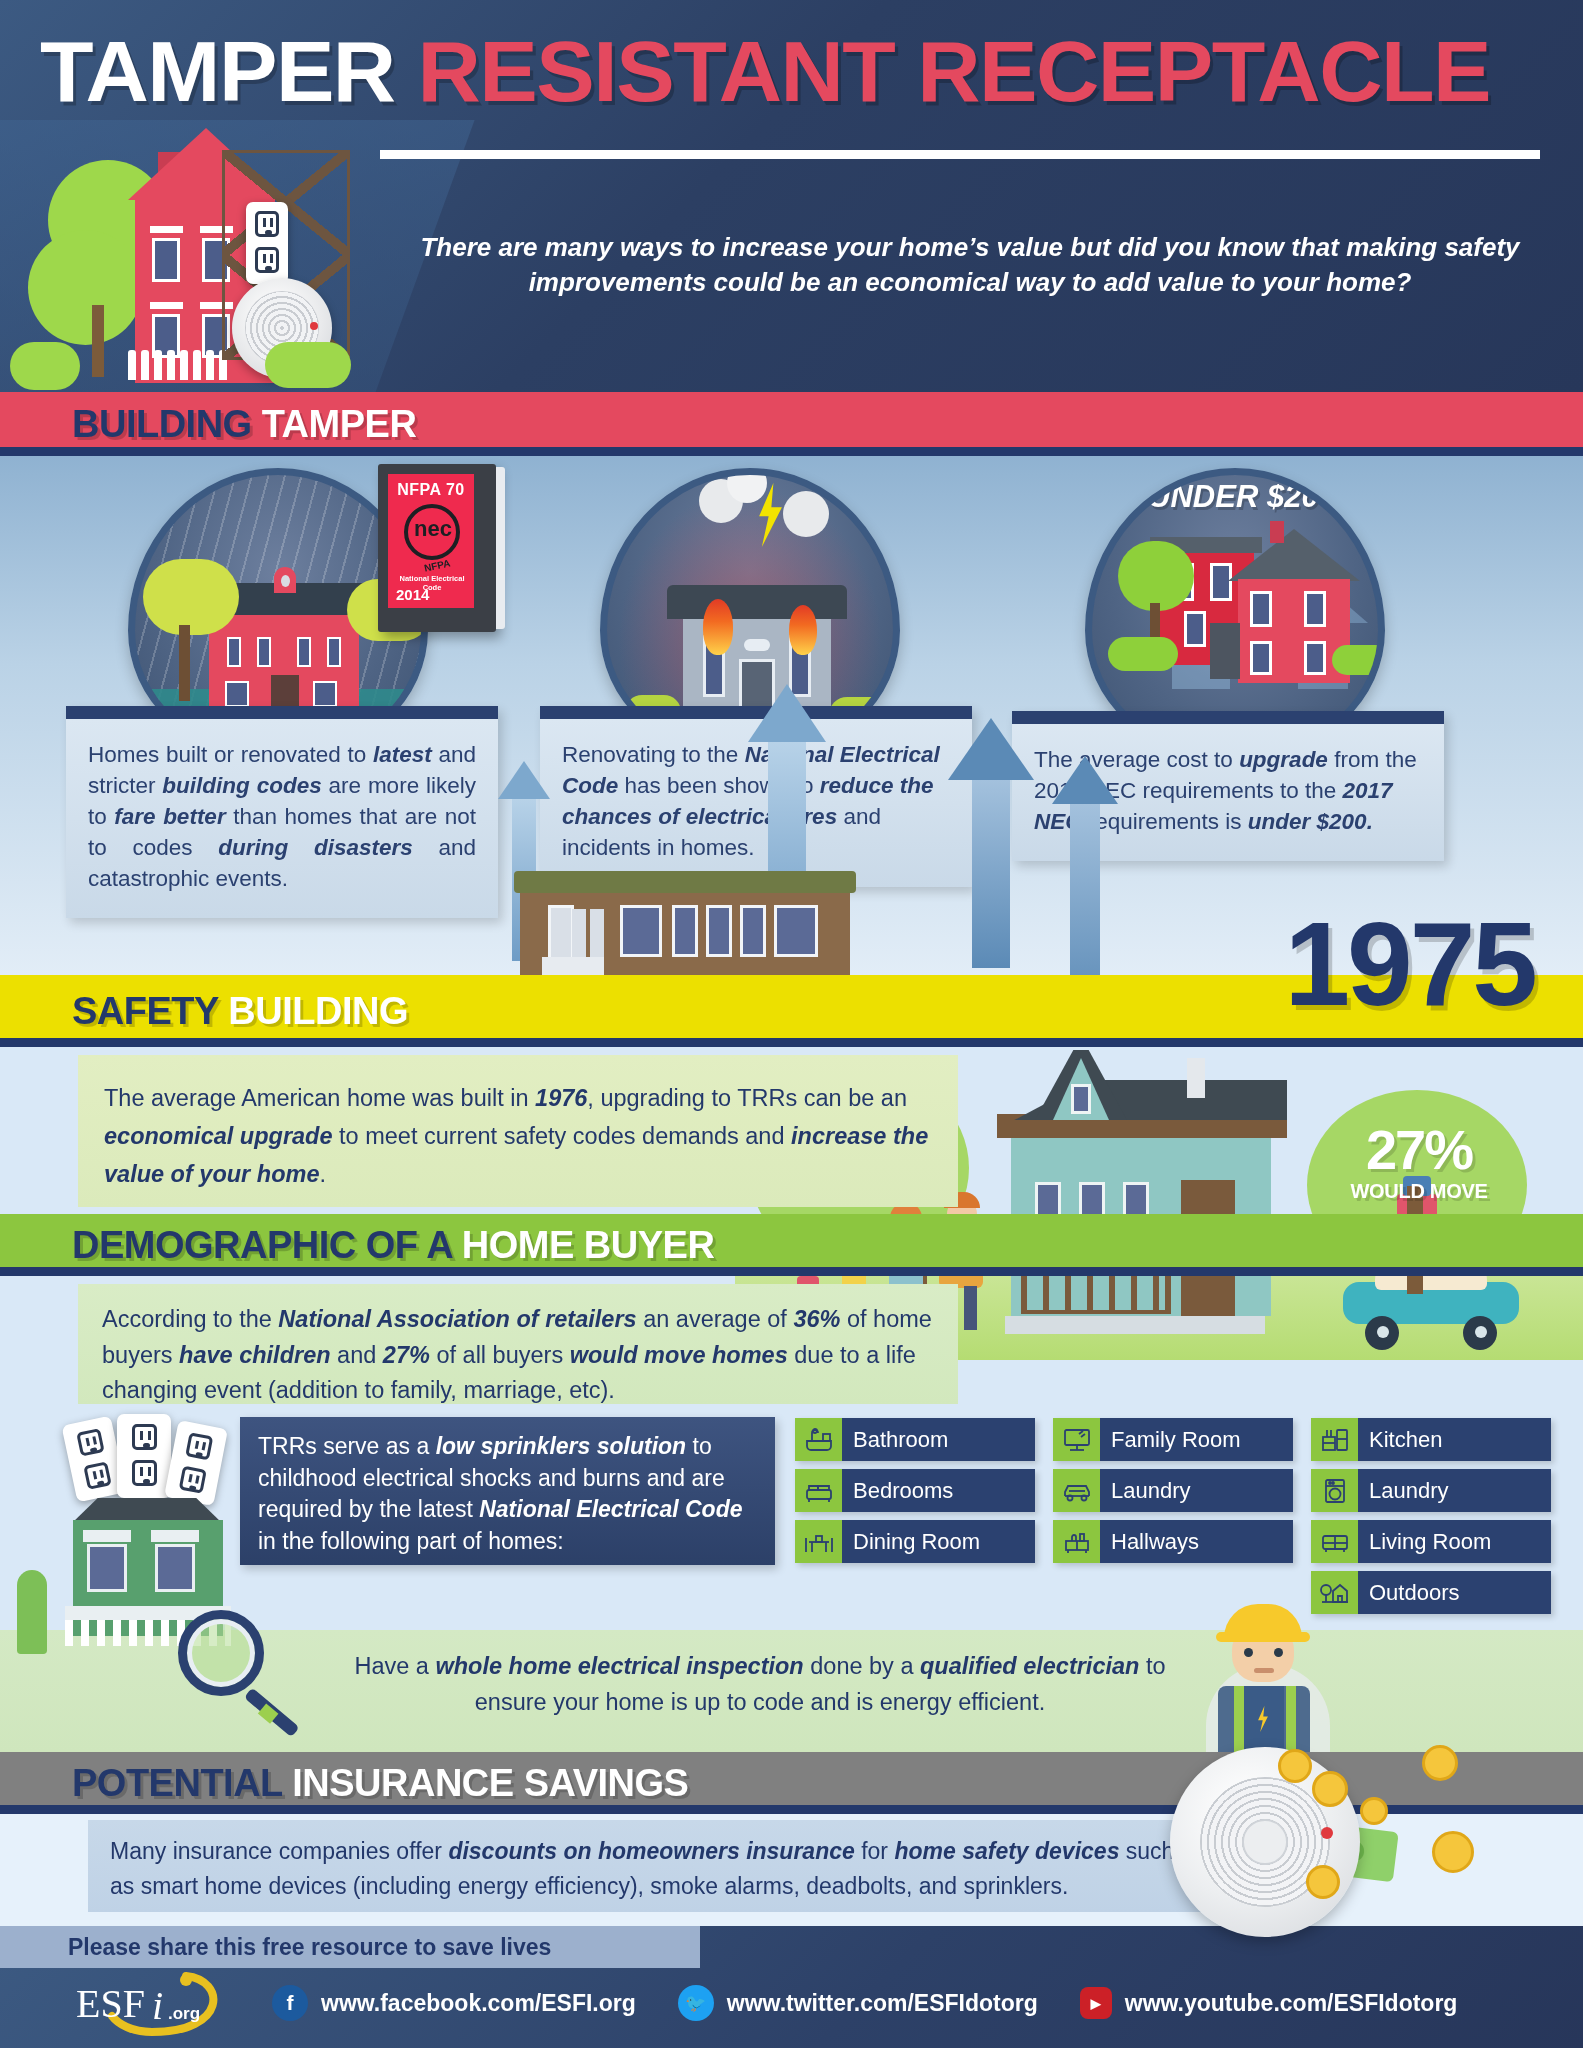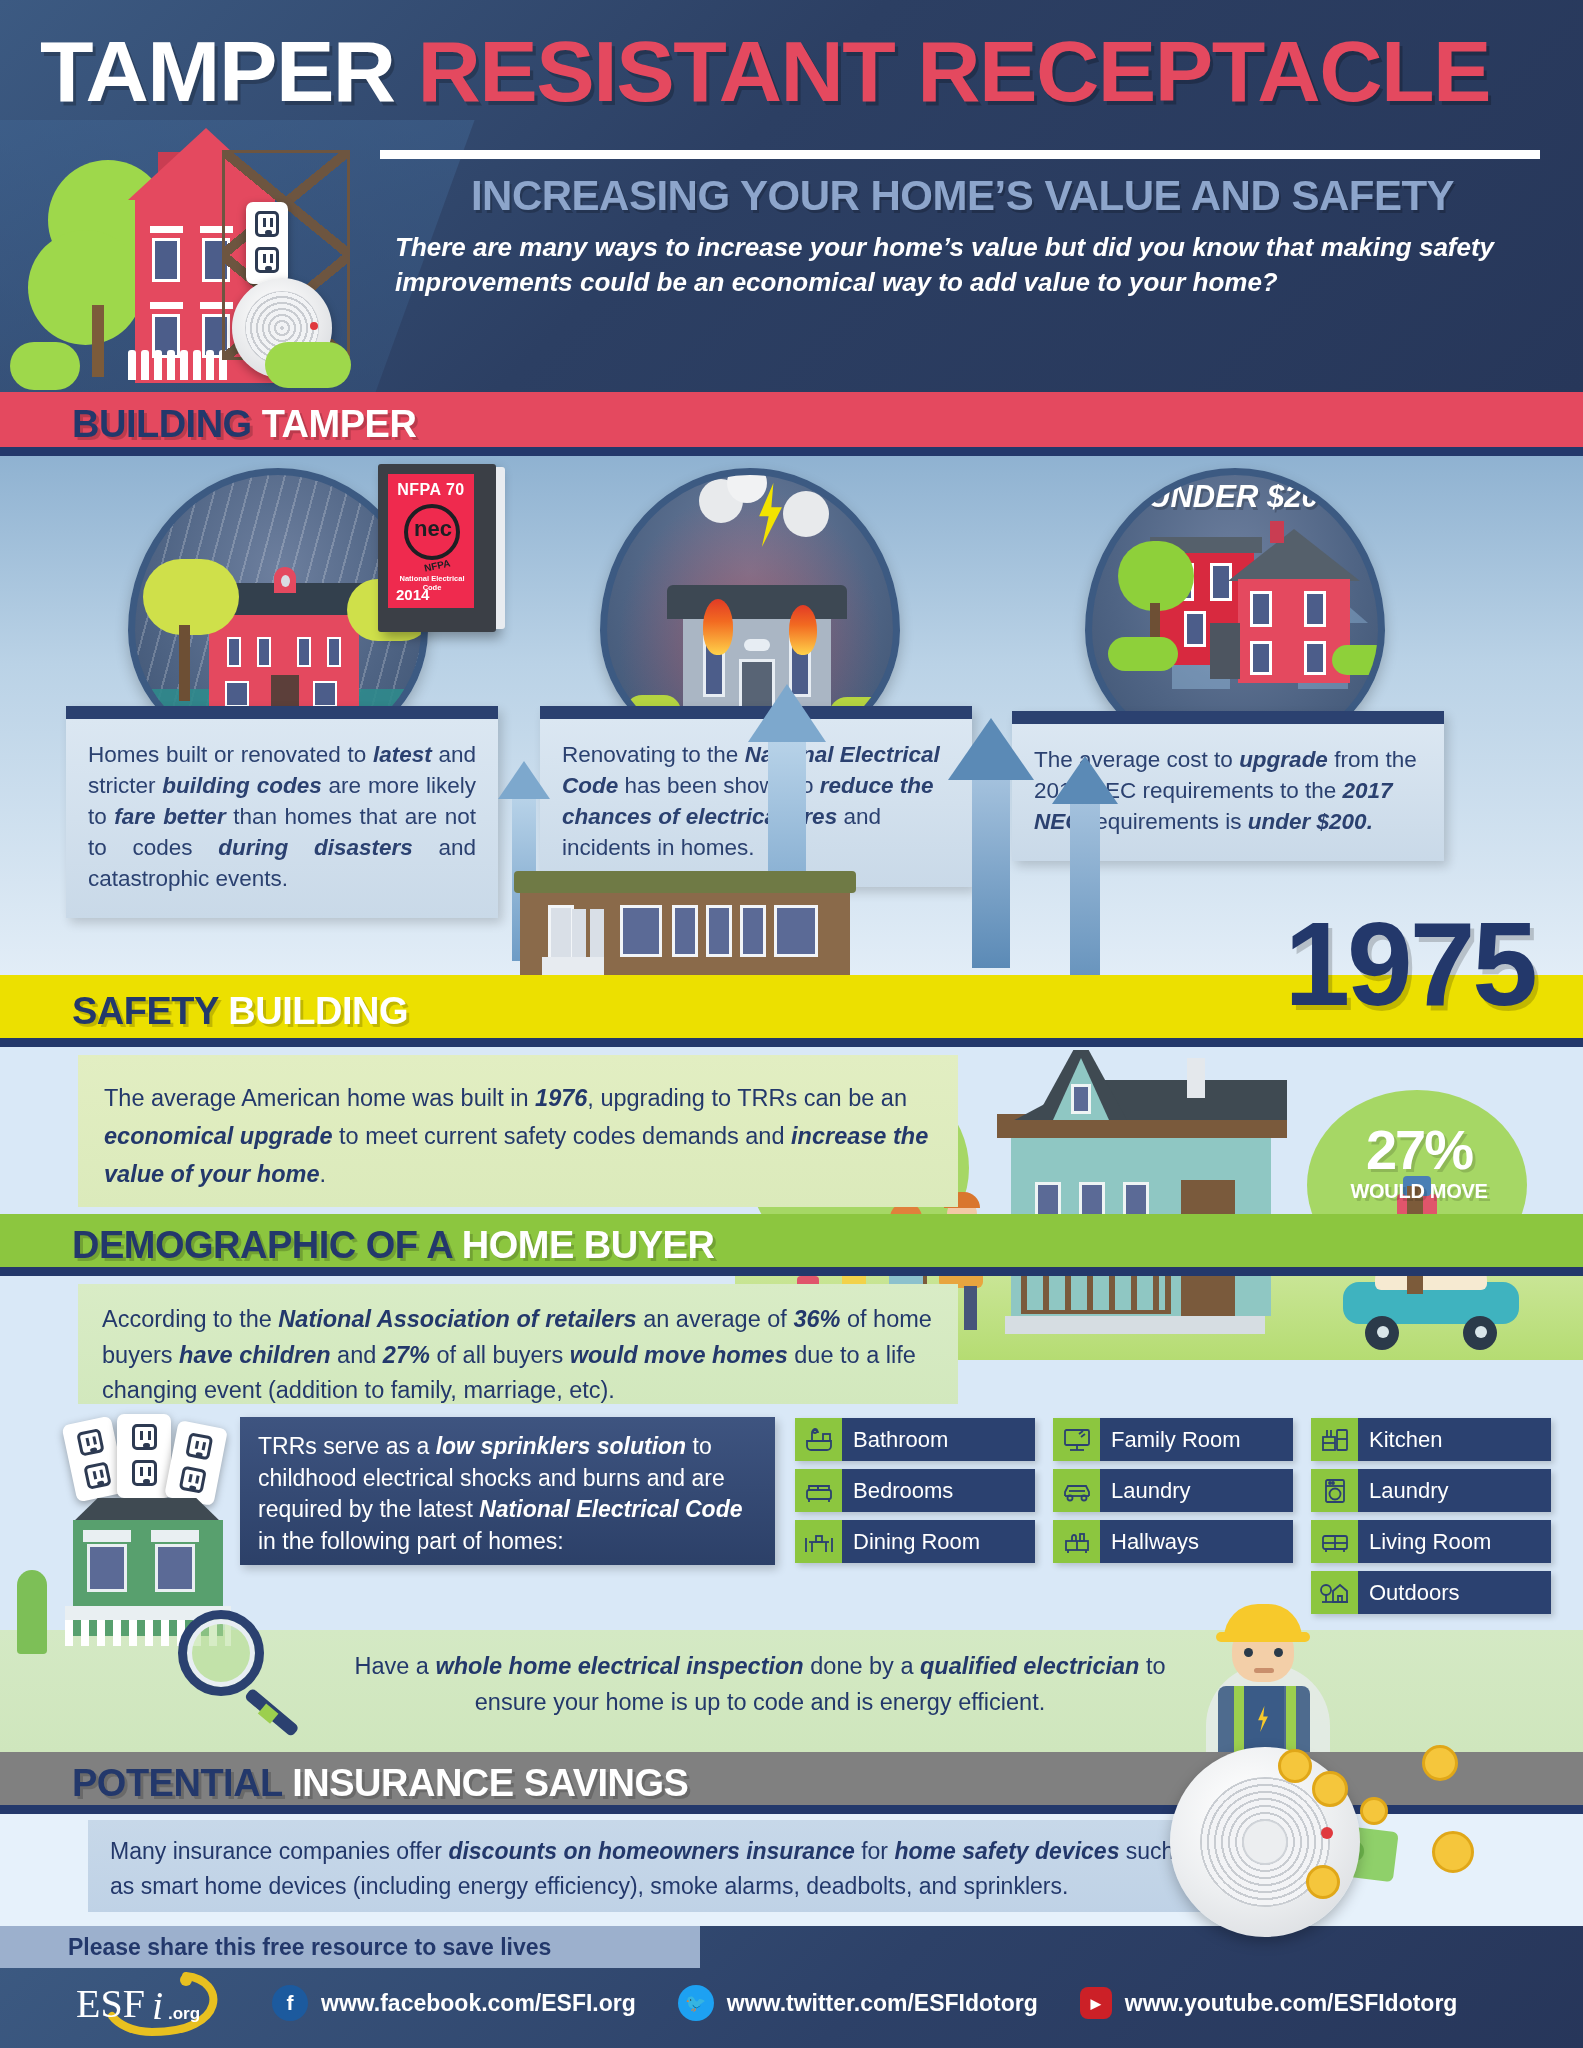--- a/index.html
+++ b/index.html
@@ -63,21 +63,21 @@
            text-shadow: 3px 4px 0 rgba(0,0,0,.22); transform: scaleX(1.02); transform-origin: left; }
   .title .w1 { color:#ffffff; }
   .title .w2 { color:#e4495f; }
   .title-rule { position:absolute; left:380px; top:150px; width:1160px; height:9px; background:#fff; }
   .subtitle {
     position:absolute; left:380px; top:172px; width:1165px; text-align:center;
     color:#8da5cb; font-size:42px; font-weight:800; letter-spacing:-.5px;
     text-shadow:2px 3px 0 rgba(0,0,0,.2);
   }
   .lead {
-    position:absolute; left:395px; top:230px; width:1150px; 
+    position:absolute; left:395px; top:230px; width:1150px; text-align:center;
     color:#fff; font-size:26px; font-style:italic; font-weight:600; line-height:1.35;
   }
 
   
   .band { position:absolute; left:0; width:1583px; }
   .band-inner { position:relative; height:100%; }
   .band-title {
     position:absolute; left:72px; top:50%; transform:translateY(-50%);
     font-size:38px; font-weight:800; letter-spacing:-.5px; white-space:nowrap;
     text-shadow: 3px 3px 0 rgba(0,0,0,.18);
@@ -282,21 +282,20 @@
       <div class="tree" style="left:255px;top:222px;width:86px;height:46px;border-radius:40px;"></div>
     </div>
 
     <div class="title-wrap">
       <div class="title">
         <span class="w1">TAMPER</span>
         <span class="w2">RESISTANT RECEPTACLE</span>
       </div>
     </div>
     <div class="title-rule"></div>
-    <div class="subtitle">INCREASING YOUR HOME’S VALUE AND SAFETY</div>
     <div class="lead">There are many ways to increase your home’s value but did you know that making safety improvements could be an economical way to add value to your home?</div>
   </div>
 
   <div class="band band-red">
     <div class="band-inner">
       <div class="band-title">
         <span class="d">BUILDING</span>
         <span class="l">TAMPER</span>
       </div>
       <div class="band-underline"></div>

